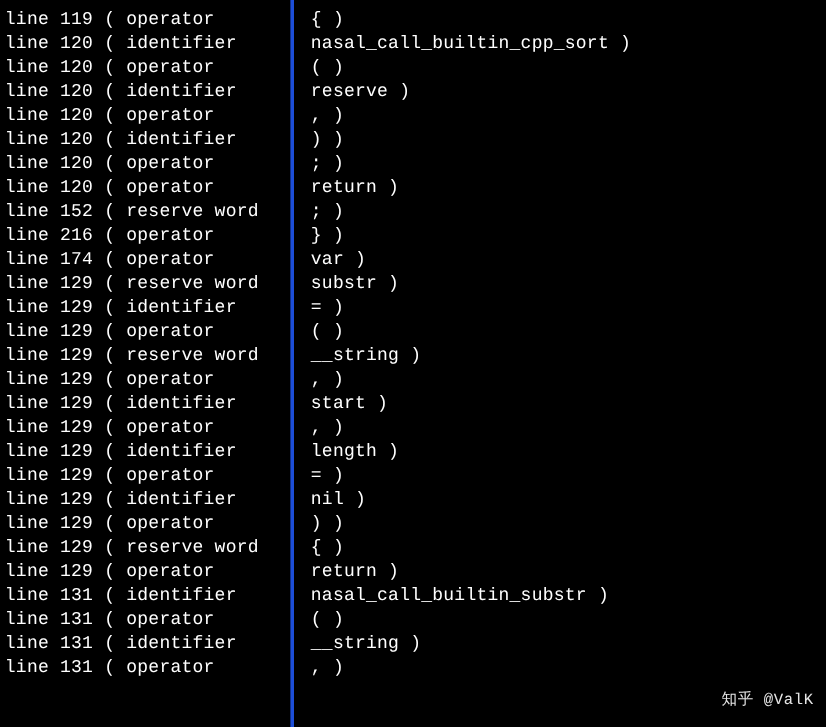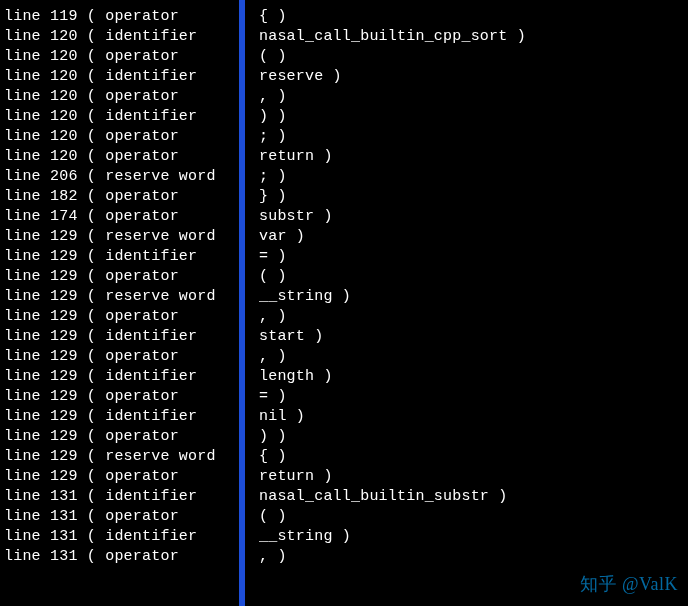--- a/index.html
+++ b/index.html
@@ -16,63 +16,63 @@
     position: relative;
   }
   .container {
     display: flex;
     width: 100%;
     height: 100%;
   }
   .left-col {
     width: 245px;
     flex: 0 0 245px;
-    border-right: 6px solid #1d4ed8;
+    border-right: 3px solid #1d4ed8;
     box-sizing: border-box;
     padding-top: 7px;
     padding-left: 4px;
   }
   .right-col {
     flex: 1 1 auto;
     padding-top: 7px;
     padding-left: 14px;
     box-sizing: border-box;
   }
   .row {
     height: 20px;
     white-space: pre;
     font-weight: 500;
     letter-spacing: 0.2px;
   }
   .watermark {
     position: absolute;
     right: 10px;
     bottom: 12px;
-    color: #0369a1;
-    font-family: Liberation Serif, serif;
-    font-size: 18px;
+    color: #e5e5e5;
+    font-family: Liberation Mono, monospace;
+    font-size: 13px;
     font-weight: 500;
     letter-spacing: 0.5px;
   }
 </style>
 </head>
 <body>
 
 <div class="container">
   <div class="left-col">
       <div class="row">line 119 ( operator    </div>
       <div class="row">line 120 ( identifier  </div>
       <div class="row">line 120 ( operator    </div>
       <div class="row">line 120 ( identifier  </div>
       <div class="row">line 120 ( operator    </div>
       <div class="row">line 120 ( identifier  </div>
       <div class="row">line 120 ( operator    </div>
       <div class="row">line 120 ( operator    </div>
-      <div class="row">line 206 ( reserve word</div>
-      <div class="row">line 182 ( operator    </div>
+      <div class="row">line 152 ( reserve word</div>
+      <div class="row">line 216 ( operator    </div>
       <div class="row">line 174 ( operator    </div>
       <div class="row">line 129 ( reserve word</div>
       <div class="row">line 129 ( identifier  </div>
       <div class="row">line 129 ( operator    </div>
       <div class="row">line 129 ( reserve word</div>
       <div class="row">line 129 ( operator    </div>
       <div class="row">line 129 ( identifier  </div>
       <div class="row">line 129 ( operator    </div>
       <div class="row">line 129 ( identifier  </div>
       <div class="row">line 129 ( operator    </div>
@@ -89,22 +89,22 @@
       <div class="row">{ )</div>
       <div class="row">nasal_call_builtin_cpp_sort )</div>
       <div class="row">( )</div>
       <div class="row">reserve )</div>
       <div class="row">, )</div>
       <div class="row">) )</div>
       <div class="row">; )</div>
       <div class="row">return )</div>
       <div class="row">; )</div>
       <div class="row">} )</div>
+      <div class="row">var )</div>
       <div class="row">substr )</div>
-      <div class="row">var )</div>
       <div class="row">= )</div>
       <div class="row">( )</div>
       <div class="row">__string )</div>
       <div class="row">, )</div>
       <div class="row">start )</div>
       <div class="row">, )</div>
       <div class="row">length )</div>
       <div class="row">= )</div>
       <div class="row">nil )</div>
       <div class="row">) )</div>

